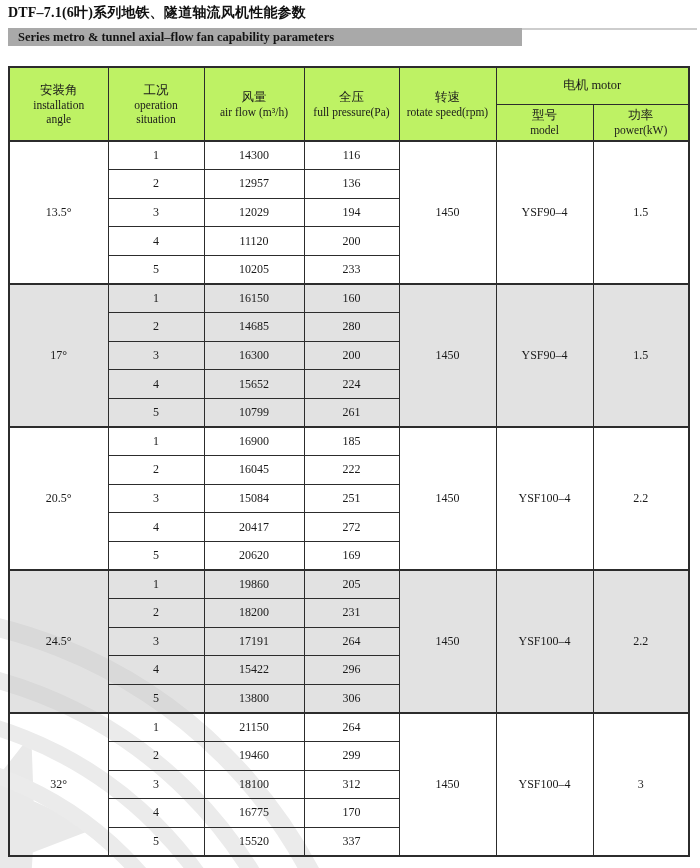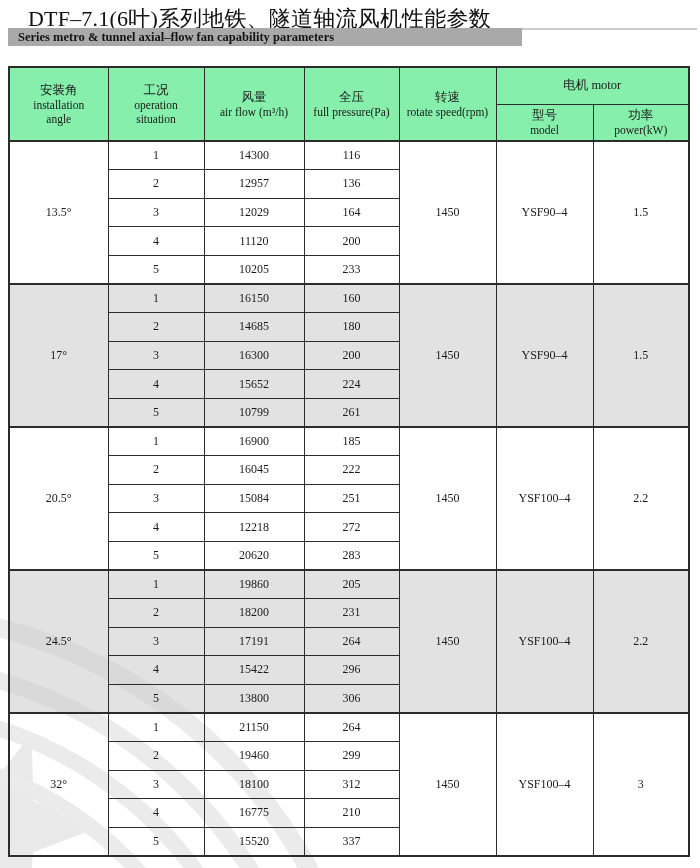--- a/index.html
+++ b/index.html
@@ -16,27 +16,26 @@
   .watermark {
     position: absolute;
     left: 0; top: 0;
     z-index: 0;
   }
 
   
   .page-title {
     position: absolute;
     left: 8px; top: 4px;
-    font-size: 22px;
-    font-weight: normal;
+    font-size: 14px;
+    font-weight: bold;
     letter-spacing: 0.2px;
     color: #101010;
     z-index: 2;
     white-space: nowrap;
-    margin-left: 20px;
   }
   .subtitle-rule {
     position: absolute;
     left: 8px; top: 28px;
     width: 689px; height: 2px;
     background: #cdcdcd;
     z-index: 1;
   }
   .subtitle-bar {
     position: absolute;
@@ -64,21 +63,21 @@
   }
   .fan-table th, .fan-table td {
     border: 1px solid #2c2c2c;
     text-align: center;
     vertical-align: middle;
     padding: 0;
     background: transparent;
   }
   table.fan-table { border: 2px solid #2c2c2c; }
   .fan-table thead th {
-    background: #86efac;
+    background: #bef264;
     font-weight: normal;
     font-size: 12px;
   }
   .fan-table thead tr { height: 37px; }
   .fan-table thead .cn { font-size: 12.5px; line-height: 15px; }
   .fan-table thead .en { font-size: 11.5px; line-height: 14px; }
   .fan-table tbody tr { height: 28.6px; }
   .fan-table tbody tr.block-first td { border-top: 2px solid #2c2c2c; }
   .fan-table tbody tr.shaded td { background: rgba(203,203,203,0.55); }
 </style>
@@ -159,21 +158,21 @@
         <td rowspan="5">1.5</td>
       </tr>
       <tr>
         <td>2</td>
         <td>12957</td>
         <td>136</td>
       </tr>
       <tr>
         <td>3</td>
         <td>12029</td>
-        <td>164</td>
+        <td>194</td>
       </tr>
       <tr>
         <td>4</td>
         <td>11120</td>
         <td>200</td>
       </tr>
       <tr>
         <td>5</td>
         <td>10205</td>
         <td>233</td>
@@ -183,21 +182,21 @@
         <td>1</td>
         <td>16150</td>
         <td>160</td>
         <td rowspan="5">1450</td>
         <td rowspan="5">YSF90–4</td>
         <td rowspan="5">1.5</td>
       </tr>
       <tr class="shaded">
         <td>2</td>
         <td>14685</td>
-        <td>180</td>
+        <td>280</td>
       </tr>
       <tr class="shaded">
         <td>3</td>
         <td>16300</td>
         <td>200</td>
       </tr>
       <tr class="shaded">
         <td>4</td>
         <td>15652</td>
         <td>224</td>
@@ -221,27 +220,27 @@
         <td>16045</td>
         <td>222</td>
       </tr>
       <tr>
         <td>3</td>
         <td>15084</td>
         <td>251</td>
       </tr>
       <tr>
         <td>4</td>
-        <td>12218</td>
+        <td>20417</td>
         <td>272</td>
       </tr>
       <tr>
         <td>5</td>
         <td>20620</td>
-        <td>283</td>
+        <td>169</td>
       </tr>
       <tr class="block-first shaded">
         <td rowspan="5">24.5°</td>
         <td>1</td>
         <td>19860</td>
         <td>205</td>
         <td rowspan="5">1450</td>
         <td rowspan="5">YSF100–4</td>
         <td rowspan="5">2.2</td>
       </tr>
@@ -280,21 +279,21 @@
         <td>299</td>
       </tr>
       <tr>
         <td>3</td>
         <td>18100</td>
         <td>312</td>
       </tr>
       <tr>
         <td>4</td>
         <td>16775</td>
-        <td>210</td>
+        <td>170</td>
       </tr>
       <tr>
         <td>5</td>
         <td>15520</td>
         <td>337</td>
       </tr>
     </tbody>
 </table>
 
 </body></html>

